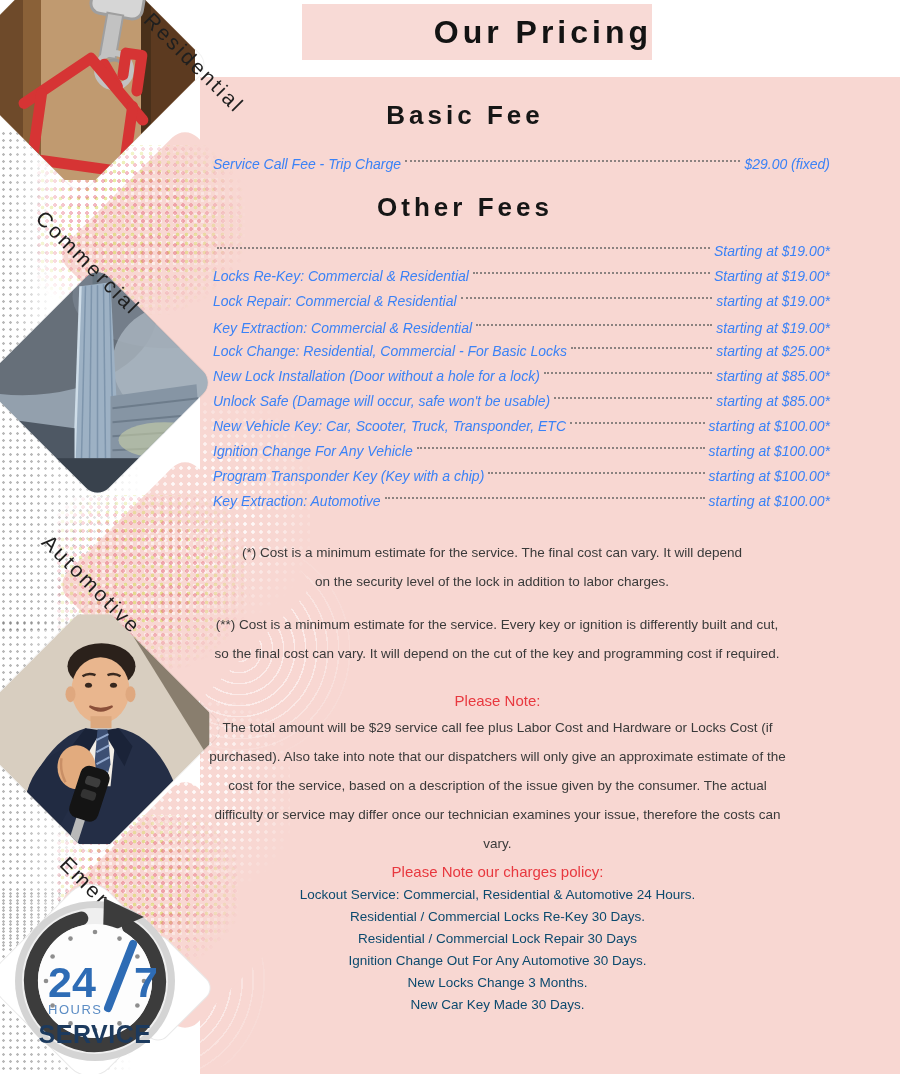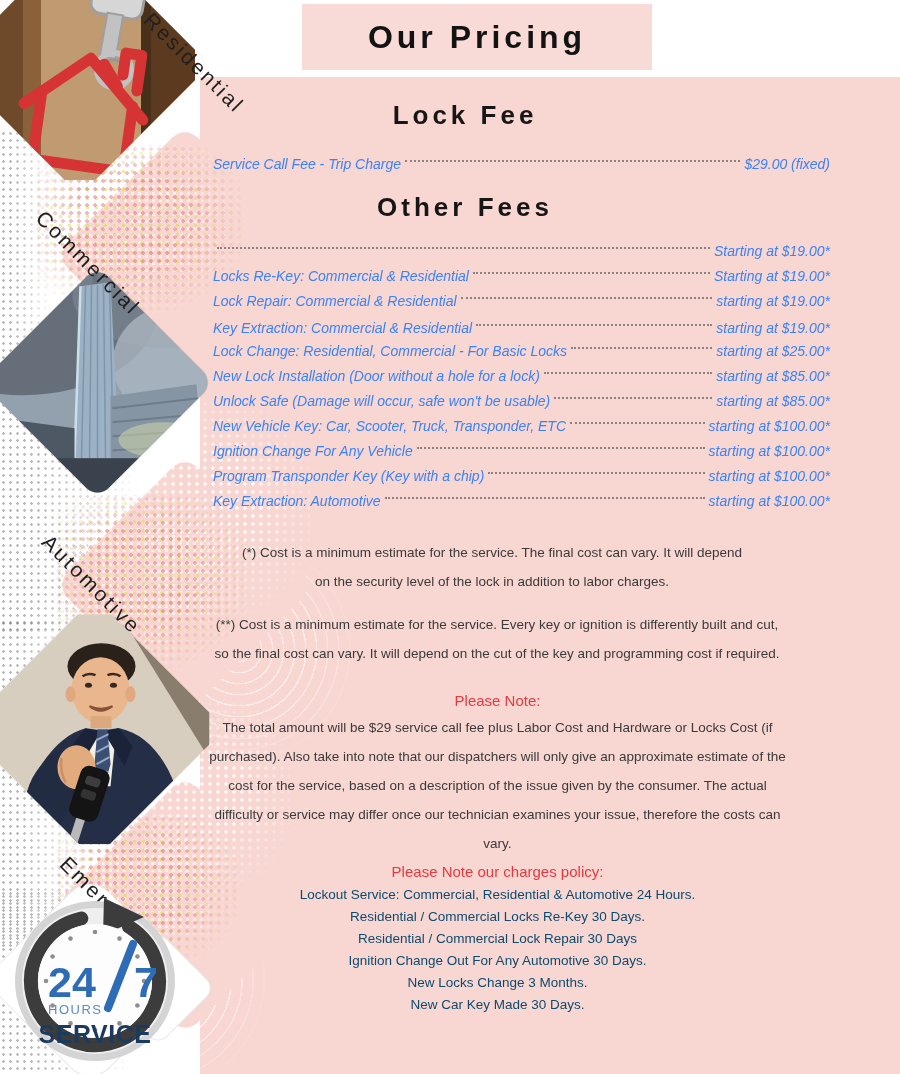--- a/index.html
+++ b/index.html
@@ -52,22 +52,22 @@
   .diamond svg { display:block; width:230px; height:230px; }
 
   .side-label { position:absolute; z-index:6; transform-origin:0 0; transform:rotate(45deg);
     font-size:21px; letter-spacing:2.5px; color:#1f1f1f; white-space:nowrap; }
 
   .badge-blob { position:absolute; background:#fff; transform:rotate(45deg); z-index:5;
     box-shadow:0 0 0 1px #e9e9e9; }
   .badge-svg { position:absolute; z-index:6; }
 
   
-  .title-box { position:absolute; left:302px; top:4px; width:350px; height:66px;
-    background:#f8dad6; z-index:7; display:flex; align-items:center; justify-content:center; }
+  .title-box { position:absolute; left:302px; top:4px; width:350px; height:56px;
+    background:#f8dad6; z-index:7; display:flex; align-items:center; justify-content:flex-end; }
   .title-text { font-size:32px; font-weight:bold; letter-spacing:4px; color:#131313; }
 
   .content { position:absolute; inset:0; z-index:7; color:#3c3c3c; }
   .h-section { position:absolute; left:215px; width:500px; text-align:center;
     font-size:26px; font-weight:bold; letter-spacing:4px; color:#161616; }
   .fee-row { position:absolute; left:213px; width:617px; display:flex; align-items:center;
     font-size:14px; color:#3b82f6;font-style:italic; }
   .fee-row .lbl { white-space:nowrap; }
   .fee-row .leader { flex:1; border-bottom:2px dotted #8b8280; margin:0 4px; transform:translateY(-3px); min-width:12px; }
   .fee-row .prc { white-space:nowrap; }
@@ -229,21 +229,21 @@
     <text x="134" y="111" font-family="Liberation Sans, sans-serif" font-size="43" font-weight="bold" fill="#2e6cb5">7</text>
     <text x="48" y="128" font-family="Liberation Sans, sans-serif" font-size="13" letter-spacing="1.5" fill="#5b8cc4">HOURS</text>
     <text x="95" y="157" text-anchor="middle" font-family="Liberation Sans, sans-serif" font-size="25" font-weight="bold" letter-spacing="0.5" fill="#1c3a5e">SERVICE</text>
   </svg>
 
   <div class="title-box">
     <span class="title-text">Our Pricing</span>
   </div>
 
   <div class="content">
-    <div class="h-section" style="top:100px">Lock Fee</div>
+    <div class="h-section" style="top:100px">Basic Fee</div>
 
     <div class="fee-row" style="top:156px">
       <span class="lbl">Service Call Fee - Trip Charge</span>
       <span class="leader"></span>
       <span class="prc">$29.00 (fixed)</span>
     </div>
 
     <div class="h-section" style="top:192px">Other Fees</div>
 
     <div class="fee-row" style="top:243px">

